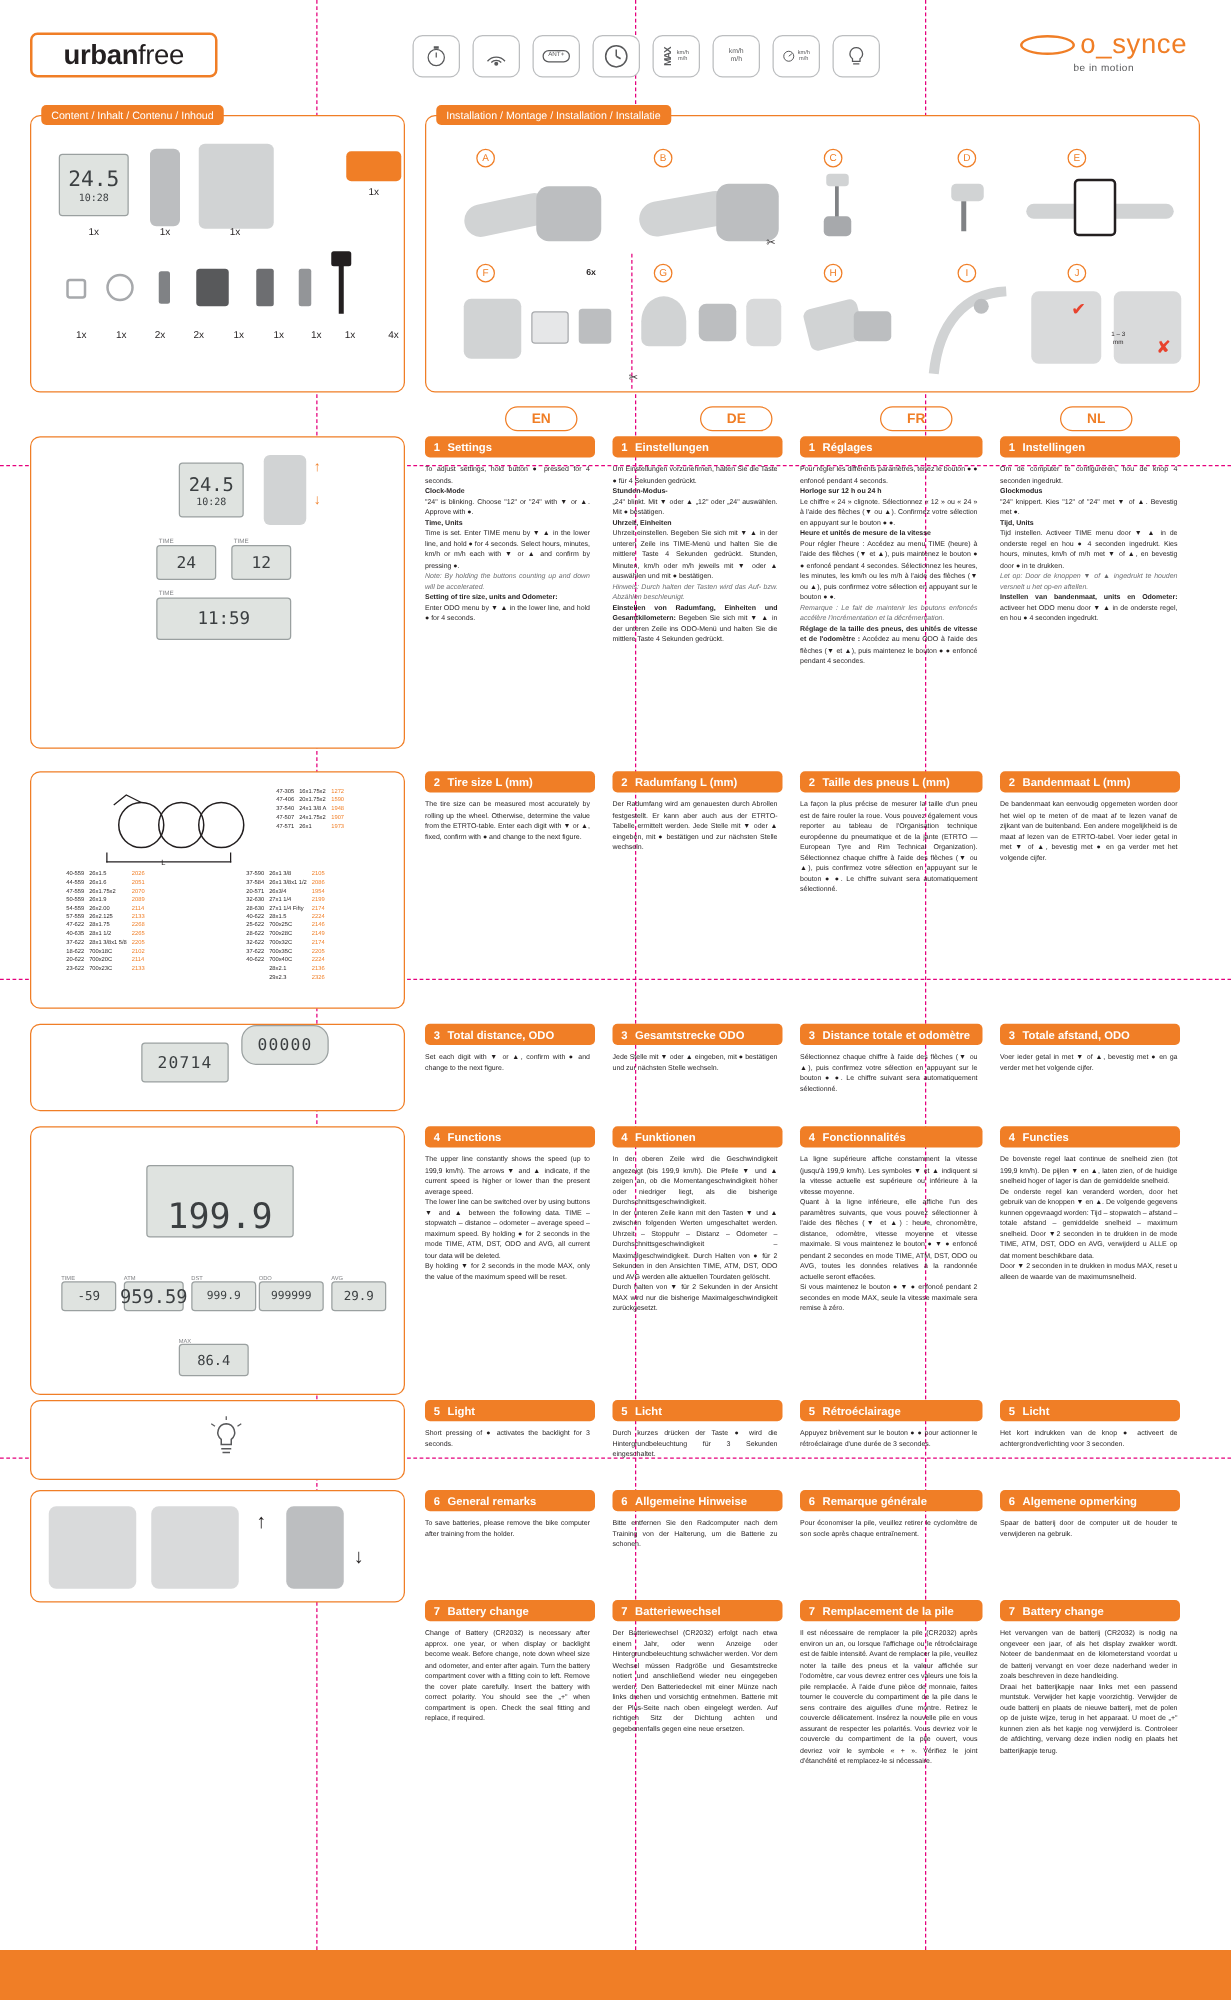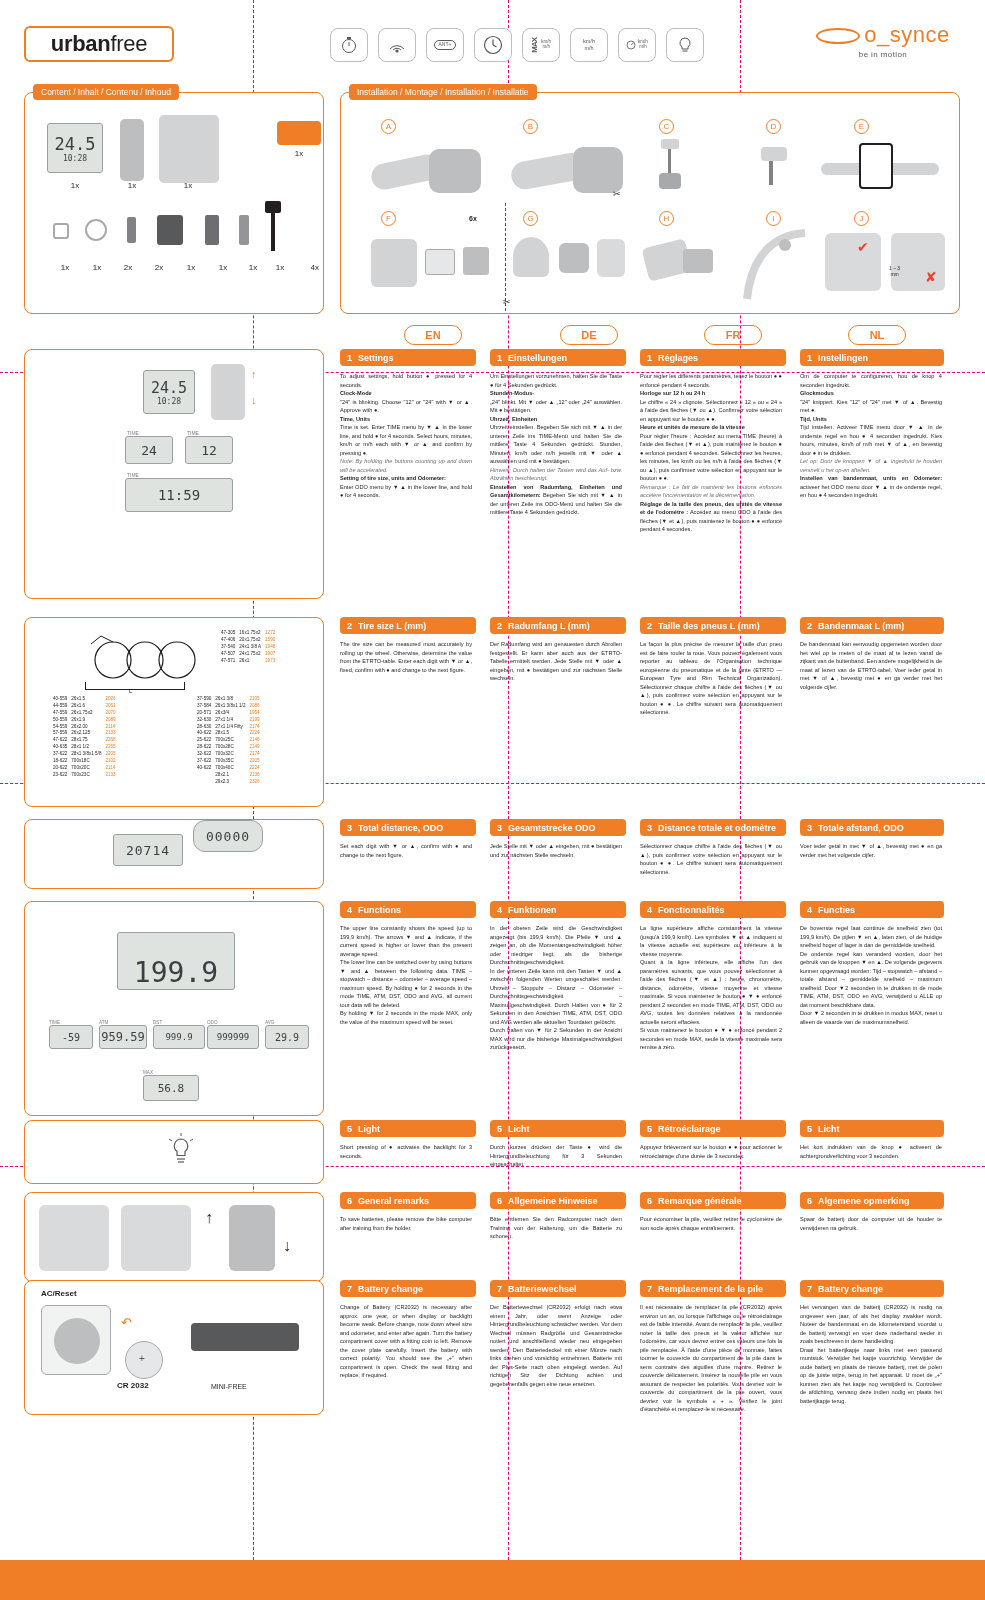--- a/index.html
+++ b/index.html
@@ -692,21 +692,21 @@
     <div style="position:absolute;left:24px;top:118px;width:260px;display:flex;gap:6px;">
       <div style="width:44px;">
         <div style="font-size:4.6px;color:#808285;">TIME</div>
         <div class="lcd" style="width:44px;height:24px;">
             <span class="seg" style="font-size:10px;">-59</span>
           </div>
       </div>
       <div style="width:48px;">
         <div style="font-size:4.6px;color:#808285;">ATM</div>
         <div class="lcd" style="width:48px;height:24px;">
-            <span class="seg" style="font-size:12px;text-align:right;">959.59</span>
+            <span class="seg" style="font-size:15px;text-align:right;">959.59</span>
           </div>
       </div>
       <div style="width:48px;">
         <div style="font-size:4.6px;color:#808285;">DST</div>
         <div class="lcd" style="width:52px;height:24px;">
             <span class="seg" style="font-size:9px;">999.9</span>
           </div>
       </div>
       <div style="width:52px;">
         <div style="font-size:4.6px;color:#808285;">ODO</div>
@@ -718,21 +718,21 @@
         <div style="font-size:4.6px;color:#808285;">AVG</div>
         <div class="lcd" style="width:44px;height:24px;">
             <span class="seg" style="font-size:10px;">29.9</span>
           </div>
       </div>
     </div>
 
     <div style="position:absolute;left:118px;top:168px;width:60px;">
       <div style="font-size:4.6px;color:#808285;">MAX</div>
       <div class="lcd" style="width:56px;height:26px;">
-          <span class="seg" style="font-size:11px;">56.8</span>
+          <span class="seg" style="font-size:11px;">86.4</span>
         </div>
     </div>
   </div>
 
   <div class="secbar" style="left:340px; top:1120px; width:136px;">
     <span class="num">5</span>
       <span>Light</span>
   </div>
   <div class="secbar" style="left:490px; top:1120px; width:136px;">
     <span class="num">5</span>
@@ -833,32 +833,17 @@
     </div>
   <div class="body-txt" style="left:640px; top:1303px; width:142px;">
       <div>Il est nécessaire de remplacer la pile (CR2032) après environ un an, ou lorsque l'affichage ou le rétroéclairage est de faible intensité. Avant de remplacer la pile, veuillez noter la taille des pneus et la valeur affichée sur l'odomètre, car vous devrez entrer ces valeurs une fois la pile remplacée. À l'aide d'une pièce de monnaie, faites tourner le couvercle du compartiment de la pile dans le sens contraire des aiguilles d'une montre. Retirez le couvercle délicatement. Insérez la nouvelle pile en vous assurant de respecter les polarités. Vous devriez voir le couvercle du compartiment de la pile ouvert, vous devriez voir le symbole « + ». Vérifiez le joint d'étanchéité et remplacez-le si nécessaire.</div>
     </div>
   <div class="body-txt" style="left:800px; top:1303px; width:142px;">
       <div>Het vervangen van de batterij (CR2032) is nodig na ongeveer een jaar, of als het display zwakker wordt. Noteer de bandenmaat en de kilometerstand voordat u de batterij vervangt en voer deze naderhand weder in zoals beschreven in deze handleiding.</div>
       <div></div>
       <div>Draai het batterijkapje naar links met een passend muntstuk. Verwijder het kapje voorzichtig. Verwijder de oude batterij en plaats de nieuwe batterij, met de polen op de juiste wijze, terug in het apparaat. U moet de „+" kunnen zien als het kapje nog verwijderd is. Controleer de afdichting, vervang deze indien nodig en plaats het batterijkapje terug.</div>
     </div>
 
-  <div class="panel" style="left:24px; top:1280px; width:300px; height:135px;">
-    <div style="position:absolute;left:16px;top:8px;font-size:8px;font-weight:bold;">AC/Reset</div>
-    <div style="position:absolute;left:16px;top:24px;width:70px;height:70px;border:1px solid #a7a9ac;border-radius:6px;background:#f1f2f2;">
-      <div style="position:absolute;left:12px;top:12px;width:46px;height:46px;border-radius:50%;background:#bcbec0;"></div>
-    </div>
-    <div style="position:absolute;left:96px;top:34px;color:#f07e26;font-size:13px;">↶</div>
-    <div style="position:absolute;left:100px;top:56px;width:54px;height:40px;">
-      <div style="position:absolute;left:0;top:4px;width:38px;height:38px;border-radius:50%;background:#e6e7e8;border:1px solid #a7a9ac;"></div>
-      <div style="position:absolute;left:14px;top:16px;font-size:10px;color:#58595b;">+</div>
-    </div>
-    <div style="position:absolute;left:92px;top:100px;font-size:8px;font-weight:bold;">CR 2032</div>
-
-    <div style="position:absolute;left:166px;top:42px;width:108px;height:28px;background:#58595b;border-radius:4px;"></div>
-    <div style="position:absolute;left:186px;top:102px;font-size:7px;">MINI-FREE</div>
-  </div>
 
   <div class="footer">www.o-synce.com _ Office Asia/USA: Hong Kong _ Office Europe: Weinheim/Germany</div>
   <div class="bottombar" style="height:40px; bottom:0;"></div>
 
 </div>
 
 </body></html>

